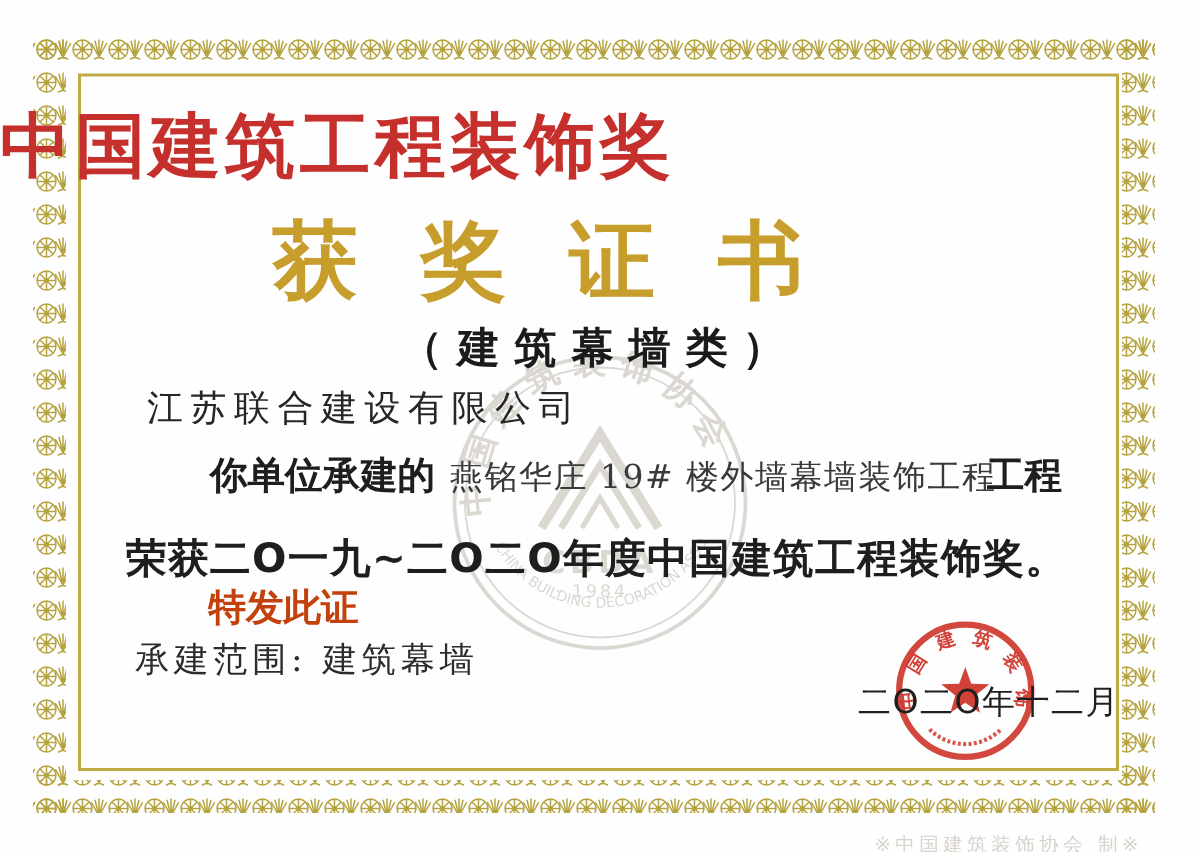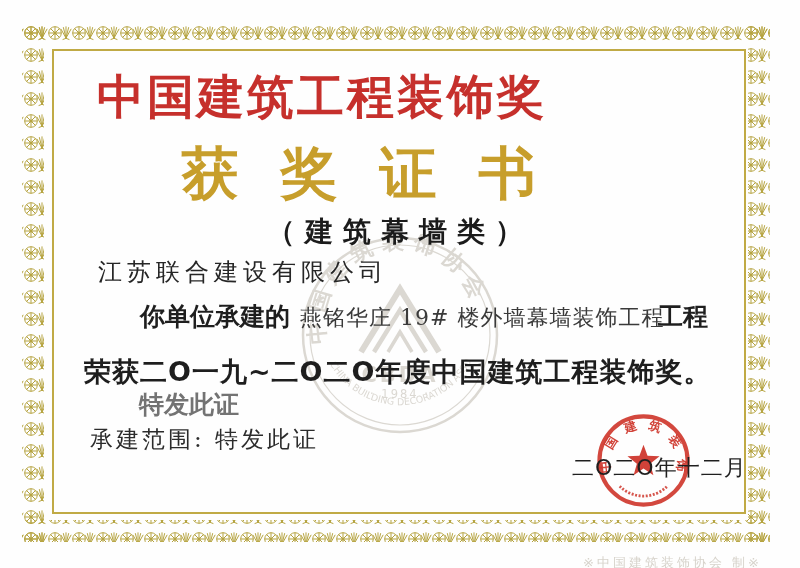--- a/index.html
+++ b/index.html
@@ -7,21 +7,21 @@
     width:800px;height:568px;position:relative;overflow:hidden;
     background:#fefefe;
     font-family:"DejaVu Sans",sans-serif;
   }
   .abs{position:absolute;}
   .layer-border{left:0;top:0;z-index:1;pointer-events:none;}
   .layer-emblem{left:299px;top:234px;z-index:0;}
   .layer-seal{left:594px;top:411px;z-index:4;}
   .txt{position:absolute;z-index:3;white-space:nowrap;}
   .title-main{
-    top:66px;left:0;width:644px;text-align:center;
+    top:66px;left:0;width:644px;text-align:left;
     font-family:"DejaVu Serif","Liberation Serif",serif;
     font-weight:700;font-size:47px;letter-spacing:3px;color:#c6302c;
   }
   .title-cert{
     top:136px;left:0;width:719px;text-align:center;padding-left:40px;box-sizing:border-box;
     font-family:"DejaVu Serif","Liberation Serif",serif;
     font-weight:700;font-size:57px;letter-spacing:42px;color:#c79e2b;
   }
   .subtitle{
     top:213px;left:0;width:800px;text-align:center;box-sizing:border-box;
@@ -34,21 +34,21 @@
     font-size:24px;letter-spacing:5px;color:#262626;
   }
   .line1-prefix{top:300px;left:140px;font-weight:700;font-size:25px;color:#1e1e1e;}
   .line1-project{
     top:303px;left:300px;
     font-family:"DejaVu Serif","Liberation Serif",serif;
     font-size:22px;letter-spacing:1px;color:#3a3a3a;
   }
   .line1-suffix{top:300px;left:658px;font-weight:700;font-size:25px;color:#1e1e1e;}
   .line2{top:342px;left:84px;font-weight:700;font-size:27px;letter-spacing:1px;color:#1e1e1e;margin-top:12px;}
-  .line3{top:388px;left:139px;font-weight:700;font-size:25px;color:#737373;}
+  .line3{top:388px;left:139px;font-weight:700;font-size:25px;color:#c2410c;}
   .line4{
     top:424px;left:90px;
     font-family:"DejaVu Serif","Liberation Serif",serif;
     font-size:23px;letter-spacing:3px;color:#2c2c2c;
   }
   .date-line{top:453px;left:572px;font-size:22px;letter-spacing:1px;color:#1f1f1f;z-index:6;}
   .footer-credit{
     top:554px;left:583px;font-size:13px;letter-spacing:3px;color:#d7d3cb;z-index:2;
   }
 </style>
@@ -98,21 +98,21 @@
 
 <div class="txt title-main">中国建筑工程装饰奖</div>
 <div class="txt title-cert">获奖证书</div>
 <div class="txt subtitle">（建筑幕墙类）</div>
 <div class="txt company">江苏联合建设有限公司</div>
 <div class="txt line1-prefix">你单位承建的</div>
 <div class="txt line1-project">燕铭华庄 19# 楼外墙幕墙装饰工程</div>
 <div class="txt line1-suffix">工程</div>
 <div class="txt line2">荣获二O一九~二O二O年度中国建筑工程装饰奖。</div>
 <div class="txt line3">特发此证</div>
-<div class="txt line4">承建范围: 特发此证</div>
+<div class="txt line4">承建范围: 建筑幕墙</div>
 <div class="txt date-line">二O二O年十二月</div>
 <div class="txt footer-credit">※中国建筑装饰协会 制※</div>
 
 <svg class="abs layer-seal" width="99" height="99" viewBox="0 0 100 100">
   <defs>
     <path id="sealArc" d="M 17.5,64 A 34.5,34.5 0 1 1 82.5,64" fill="none"></path>
   </defs>
   <circle cx="50" cy="50" r="44.5" fill="none" stroke="#cf382e" stroke-width="4.2" opacity="0.92"></circle>
   <polygon points="50,34 54.1,45.3 66.2,45.7 56.7,53.2 60,64.8 50,58 40,64.8 43.3,53.2 33.8,45.7 45.9,45.3" fill="#cf382e" opacity="0.95"></polygon>
   <text font-size="12.5" font-weight="700" fill="#cf382e" opacity="0.95" font-family="DejaVu Sans, sans-serif">

